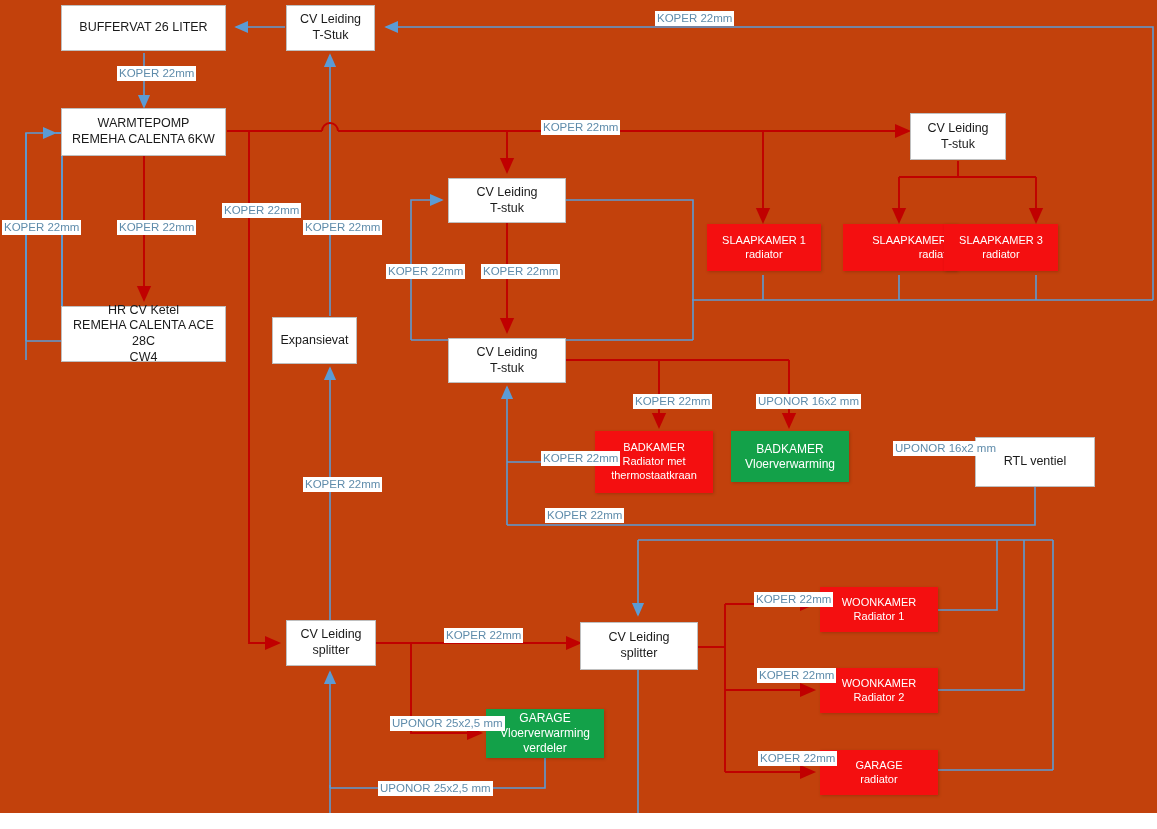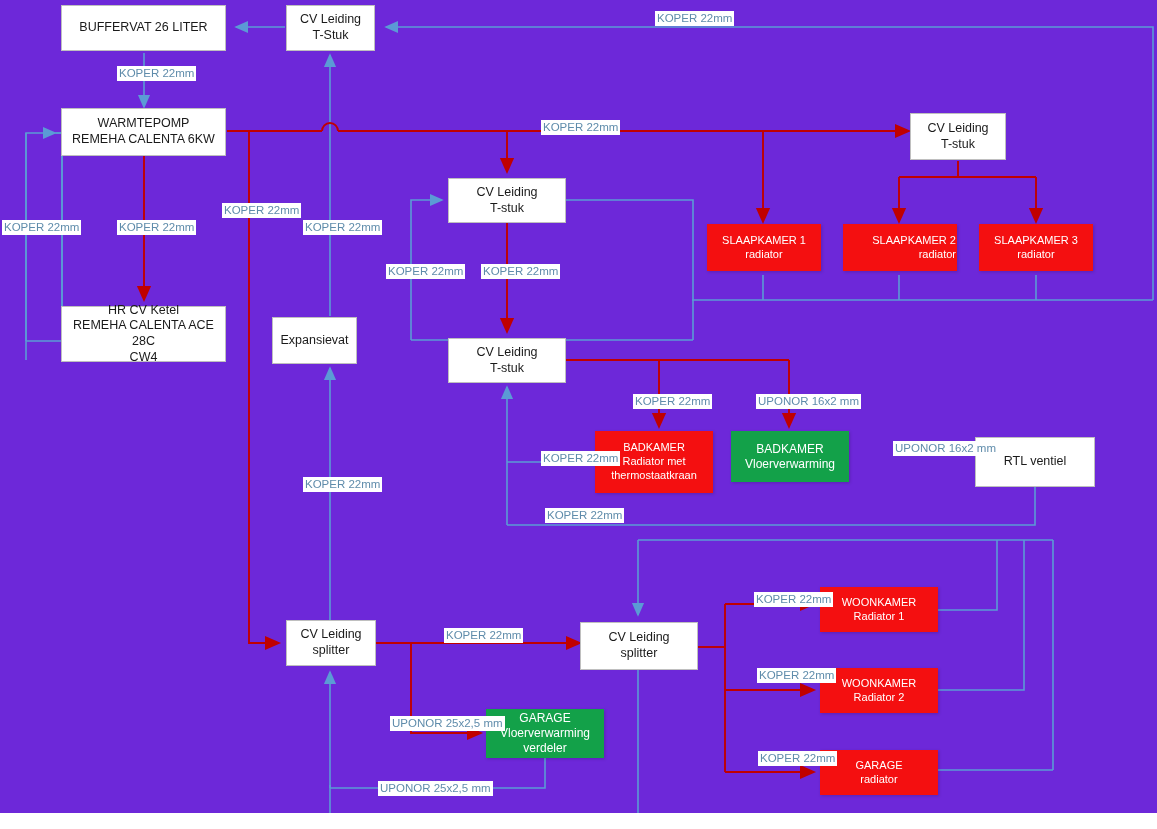--- a/index.html
+++ b/index.html
@@ -1,17 +1,17 @@
 <!DOCTYPE html>
 <html><head>
 <meta charset="utf-8">
 <title>CV Installatie Schema</title>
 <style>
   html,body{margin:0;padding:0;background:#ffffff;}
-  #canvas{position:relative;width:1157px;height:813px;background:#6d28d9;
+  #canvas{position:relative;width:1157px;height:813px;background:#c2410c;
           font-family:"Liberation Sans",sans-serif;overflow:hidden;}
   svg.wires{position:absolute;left:0;top:0;width:1157px;height:829px;pointer-events:none;}
 
   .node{position:absolute;box-sizing:border-box;display:flex;flex-direction:column;
         align-items:center;justify-content:center;text-align:center;line-height:1.25;}
   .node span{display:block;}
 
   .n-white{background:#ffffff;border:1px solid #bfbfbf;color:#1a1a1a;font-size:12.5px;}
   .n-red{background:#f40f10;border:1px solid #f40f10;color:#ffffff;font-size:11px;
          box-shadow:1px 1px 3px rgba(0,0,0,.18);}
@@ -166,21 +166,21 @@
   <div class="node n-red" style="left:707px;top:224px;width:114px;height:47px;">
     <span>SLAAPKAMER 1</span>
     <span>radiator</span>
   </div>
 
   <div class="node n-red" style="left:843px;top:224px;width:114px;height:47px;align-items:flex-end;">
     <span>SLAAPKAMER 2</span>
     <span>radiator</span>
   </div>
 
-  <div class="node n-red" style="left:979px;top:224px;width:114px;height:47px;">
+  <div class="node n-red" style="left:944px;top:224px;width:114px;height:47px;">
     <span>SLAAPKAMER 3</span>
     <span>radiator</span>
   </div>
 
   <div class="node n-red" style="left:595px;top:431px;width:118px;height:62px;">
     <span>BADKAMER</span>
     <span>Radiator met</span>
     <span>thermostaatkraan</span>
   </div>
 

